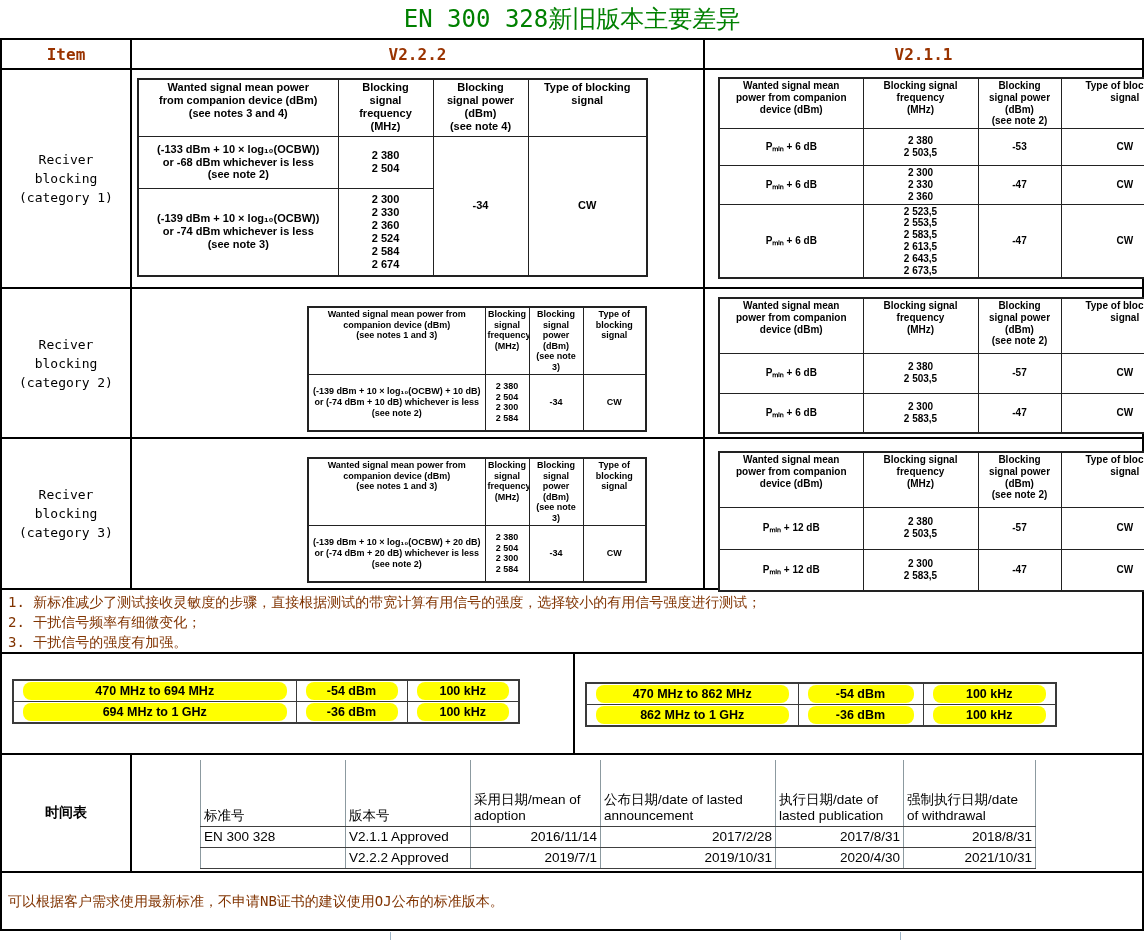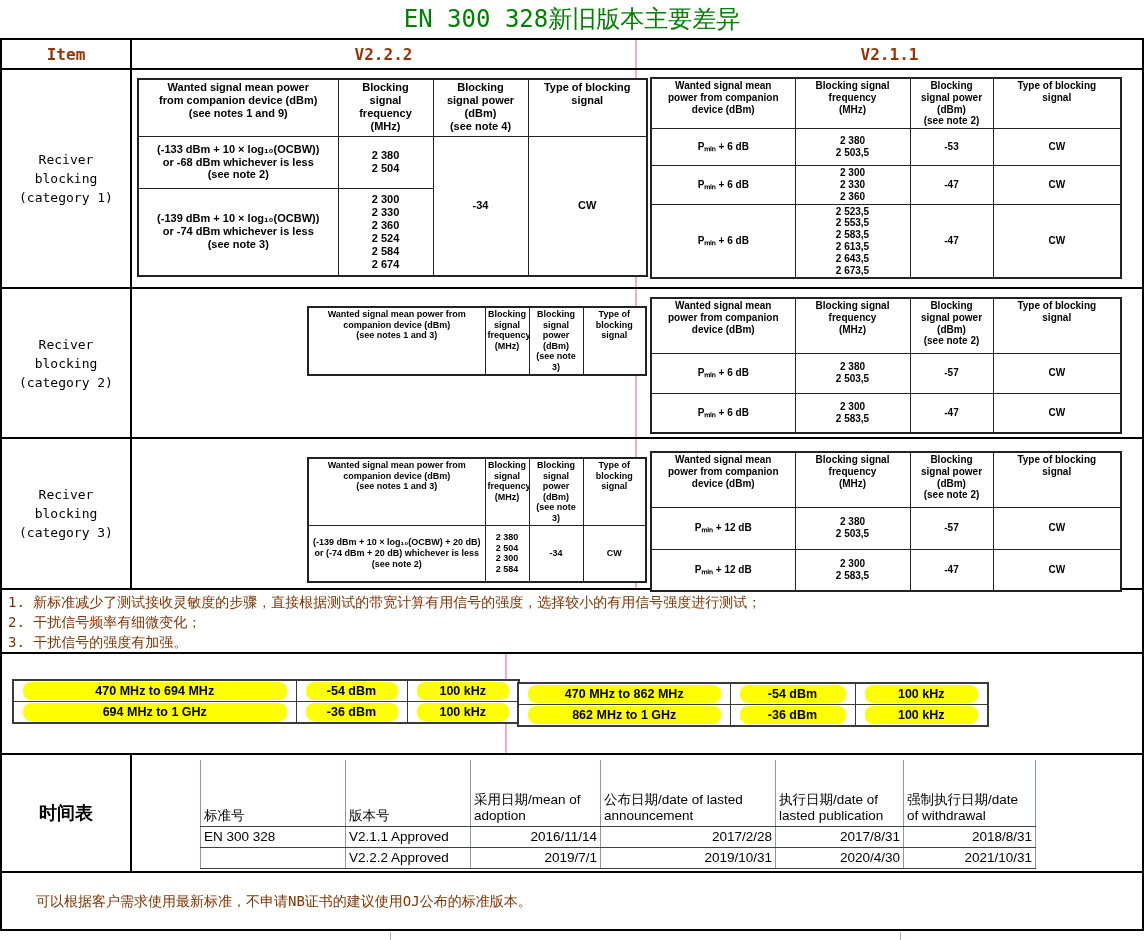--- a/index.html
+++ b/index.html
@@ -20,24 +20,24 @@
   .row { display:flex; border-bottom:2px solid #000; position:relative; }
   .row:last-child { border-bottom:none; }
   .r-hdr  { flex:0 0 30px; }
   .r-cat1 { flex:0 0 219px; }
   .r-cat2 { flex:0 0 150px; }
   .r-cat3 { flex:0 0 151px; }
   .r-n123 { flex:0 0 63px; }
   .r-trans{ flex:0 0 101px; }
   .r-noteT{ flex:0 0 30px; }
   .r-tt   { flex:0 0 118px; }
-  .r-noteF{ flex:1 1 auto;margin-left:28px; }
+  .r-noteF{ flex:1 1 auto; }
   .ci { width:130px; border-right:2px solid #000; position:relative;
         display:flex; flex-direction:column; align-items:center; justify-content:center; }
-  .cm { width:505px; border-right:2px solid #f9a8d4; position:relative; }
+  .cm { width:573px; border-right:2px solid #000000; position:relative; }
   .cr { flex:1 1 auto; position:relative; }
   .full { flex:1 1 auto; position:relative; display:flex; align-items:center; }
   .pre { white-space:pre-line; }
   .hdr-lbl { font-family:"DejaVu Sans Mono", monospace; font-weight:bold;
              font-size:16px; color:#993300; text-align:center; width:100%; }
   .cat-lbl { font-family:"DejaVu Sans Mono", monospace; font-size:13px;
              line-height:19px; color:#000; text-align:center; }
   .note-txt { font-family:"DejaVu Sans Mono", monospace; font-size:14px;
               color:#803300; padding-left:6px; line-height:20px; }
   
@@ -60,21 +60,21 @@
         font-family:"Liberation Sans", sans-serif; }
   
   .ttab { position:absolute; border-collapse:collapse; table-layout:fixed;
           font-family:"Liberation Sans", sans-serif; font-size:13.5px; color:#000; }
   .ttab td { border-left:1px solid #8c9aa0; padding:0 3px; white-space:pre-line;
              line-height:16px; overflow:hidden; }
   .ttab td:last-child { border-right:1px solid #8c9aa0; }
   .ttab tr.th td { vertical-align:bottom; border-bottom:1px solid #404040; padding-bottom:2px; }
   .ttab tr.dr td { border-bottom:1px solid #404040; }
   .ttab td.num { text-align:right; }
-  .tt-lbl { font-family:"DejaVu Sans Mono", monospace; font-weight:bold; font-size:18px; }
+  .tt-lbl { font-family:"DejaVu Sans Mono", monospace; font-weight:bold; font-size:14px; }
   .below { position:absolute; top:931px; left:0; width:1144px; height:9px; background:#fff; }
   .tick { position:absolute; top:1px; width:1px; height:8px; background:#9fb6c8; }
 </style>
 </head>
 <body>
 
 <div class="sheet">
 
   <div class="title">EN 300 328新旧版本主要差异</div>
 
@@ -103,21 +103,21 @@
           <colgroup>
               <col style="width:200px">
               <col style="width:95px">
               <col style="width:95px">
               <col style="width:119px">
             </colgroup>
           <tbody>
               <tr style="height:57px">
             <th>Wanted signal mean power
 from companion device (dBm)
-(see notes 1 and 9)</th>
+(see notes 3 and 4)</th>
             <th>Blocking
 signal
 frequency
 (MHz)</th>
             <th>Blocking
 signal power
 (dBm)
 (see note 4)</th>
             <th>Type of blocking
 signal</th>
@@ -221,20 +221,31 @@
             <th>Blocking
 signal
 frequency
 (MHz)</th>
             <th>Blocking
 signal power
 (dBm)
 (see note 3)</th>
             <th>Type of blocking
 signal</th>
+          </tr>
+          <tr style="height:57px">
+            <td>(-139 dBm + 10 × log₁₀(OCBW) + 10 dB)
+or (-74 dBm + 10 dB) whichever is less
+(see note 2)</td>
+            <td>2 380
+2 504
+2 300
+2 584</td>
+            <td>-34</td>
+            <td>CW</td>
           </tr>
         </tbody>
           </table>
       </div>
       <div class="cr">
         <table class="etsi f10" style="left:13px;top:8px;width:472px;">
           <colgroup>
               <col style="width:144px">
               <col style="width:115px">
               <col style="width:83px">

